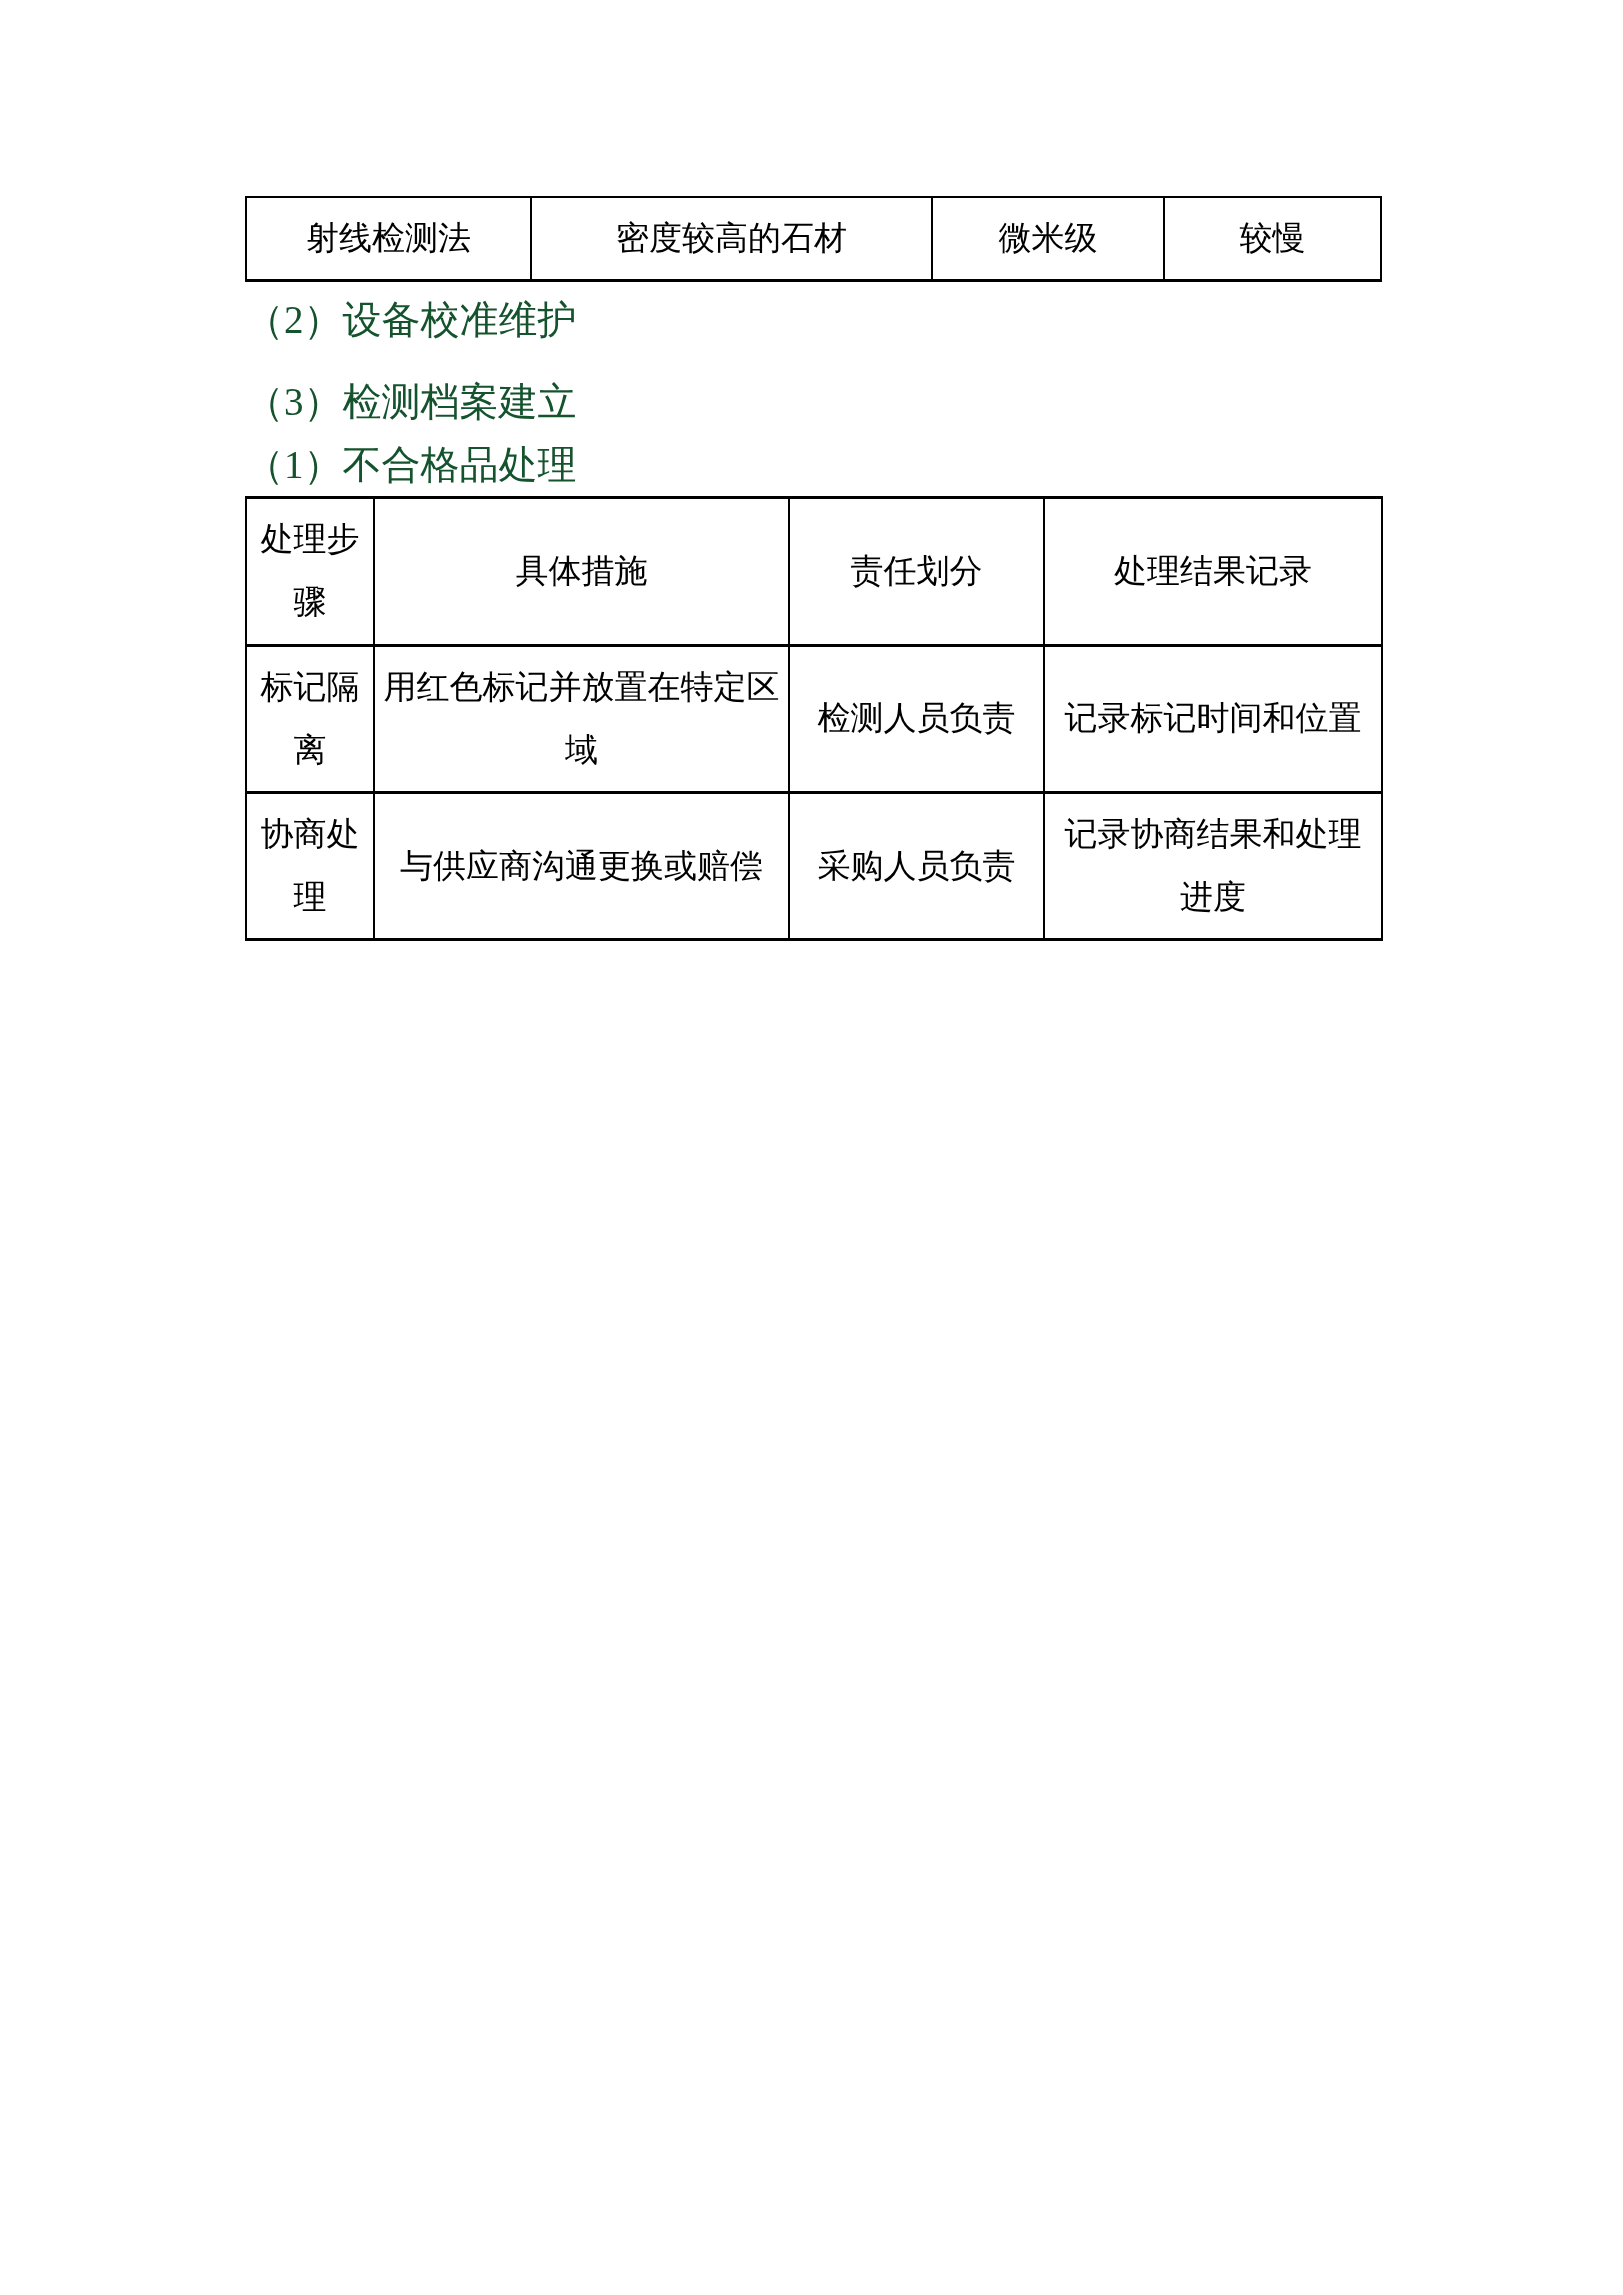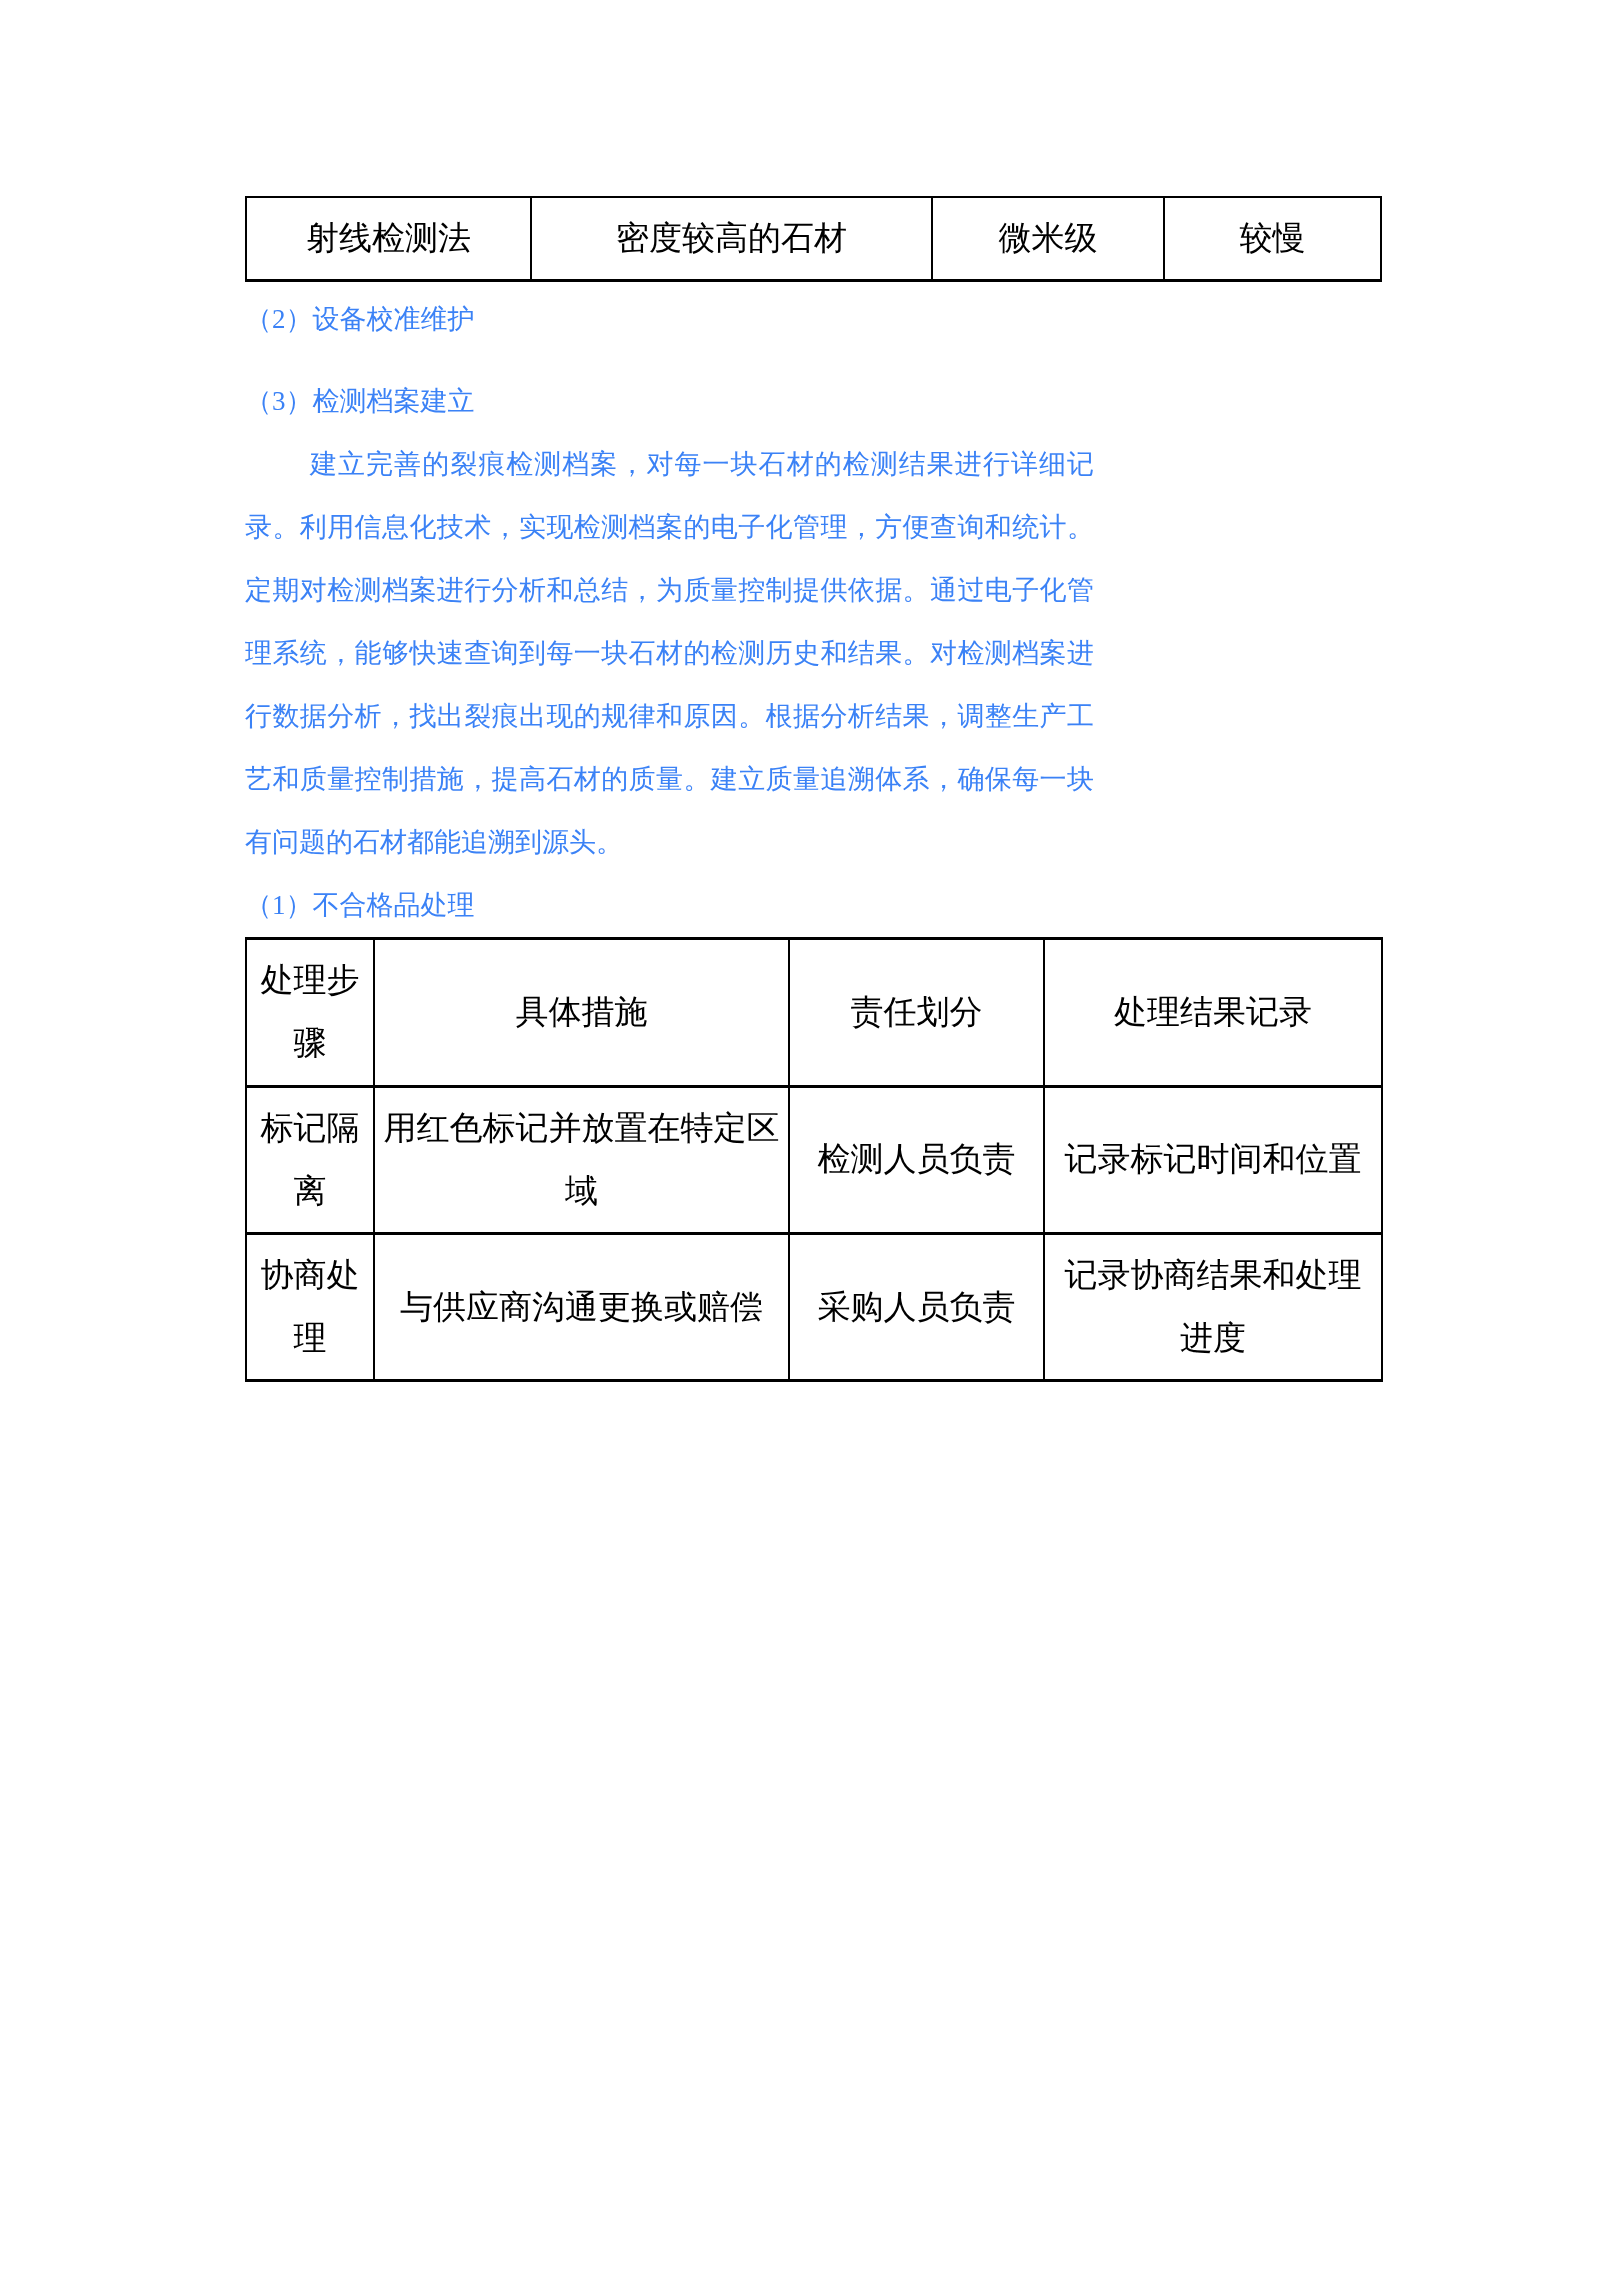--- a/index.html
+++ b/index.html
@@ -11,23 +11,23 @@
     font-family: "Liberation Serif", "DejaVu Serif", serif;
     color: #000000;
     overflow: hidden;
   }
   .page {
     width: 1321px;
     height: 2295px;
     padding: 196px 227px 0 245px;
   }
   .doc-text {
-    font-size: 27px;
+    font-size: 39px;
     line-height: 63px;
-    color: #3b82f6;
+    color: #14532d;
   }
   p.body-para {
     text-align: justify;
     text-indent: 65px;
   }
   p.heading {
     text-align: left;
     text-indent: 0;
     font-weight: normal;
   }
@@ -79,21 +79,20 @@
       <td>较慢</td>
     </tr>
   </tbody>
     </table>
 
   <p class="doc-text heading h-after-table">（2）设备校准维护</p>
 
 
   <p class="doc-text heading h-gap">（3）检测档案建立</p>
 
-  <p class="doc-text body-para">建立完善的裂痕检测档案，对每一块石材的检测结果进行详细记录。利用信息化技术，实现检测档案的电子化管理，方便查询和统计。定期对检测档案进行分析和总结，为质量控制提供依据。通过电子化管理系统，能够快速查询到每一块石材的检测历史和结果。对检测档案进行数据分析，找出裂痕出现的规律和原因。根据分析结果，调整生产工艺和质量控制措施，提高石材的质量。建立质量追溯体系，确保每一块有问题的石材都能追溯到源头。</p>
 
 
   <p class="doc-text heading">（1）不合格品处理</p>
 
 
   <table class="table-handling">
     <colgroup>
       <col style="width:128px">
         <col style="width:415px">
         <col style="width:255px">

